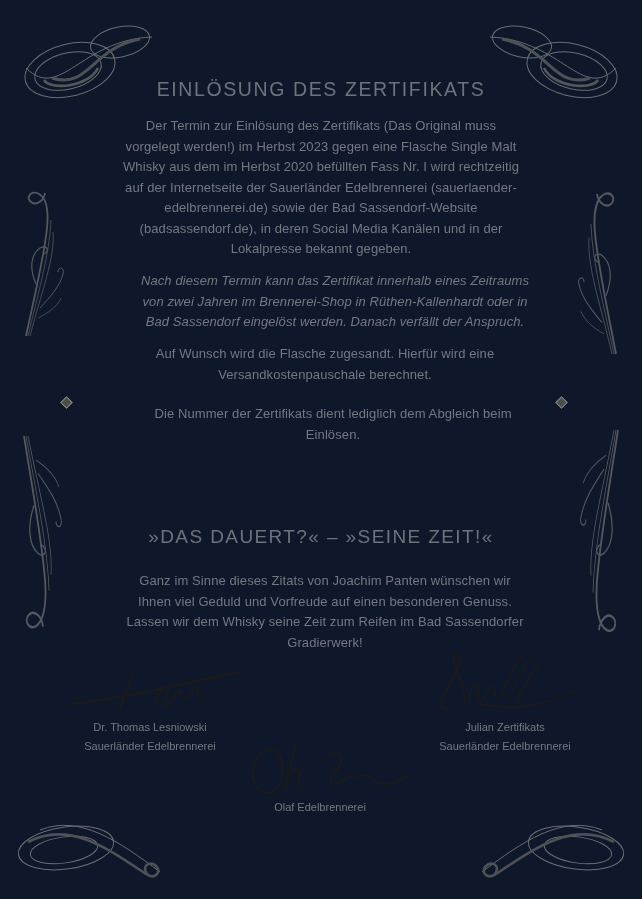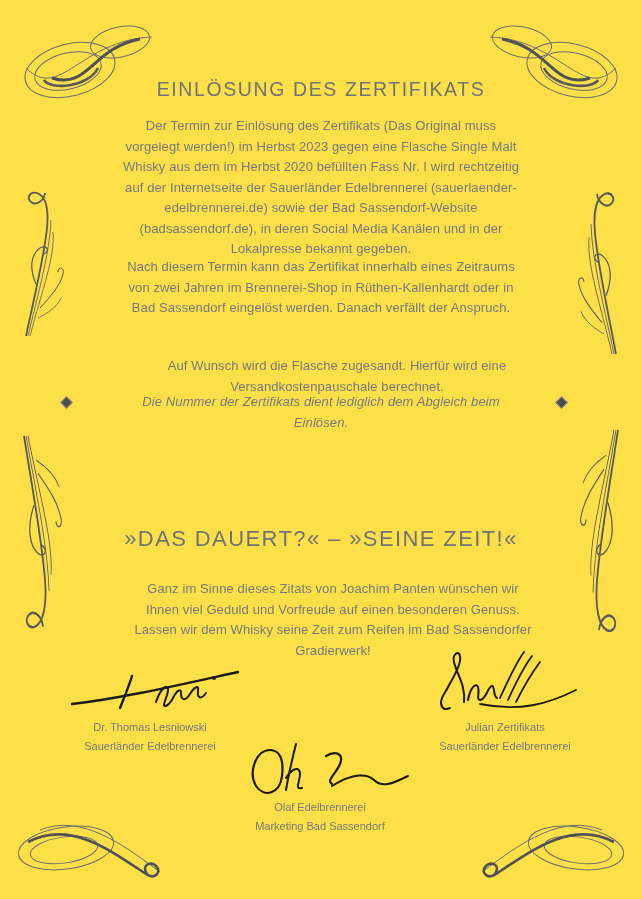--- a/index.html
+++ b/index.html
@@ -1,20 +1,20 @@
 <!DOCTYPE html>
 <html style="--text-color: #747981; --heading-color: #6e737b;"><head>
 <meta charset="utf-8">
 <style>
   html,body{margin:0;padding:0;background:#fff;}
   .page{
     position:relative;
     width:642px;height:899px;
     margin:0 auto;
-    background:#fde047;
+    background:#0f172a;
     font-family:"Liberation Sans", sans-serif;
     color:var(--text-color,#747981);
     overflow:hidden;
   }
   .abs{position:absolute;}
   .title{
     left:0;right:0;top:78px;
     text-align:center;
     font-size:19.5px;
     font-weight:300;
@@ -29,21 +29,21 @@
     line-height:20.5px;
     letter-spacing:.1px;
   }
   .p1{top:116px;}
   .p2{top:257px;}
   .p3{top:340px;}
   .p4{top:392px;}
   .quote-title{
     left:0;right:0;top:526px;
     text-align:center;
-    font-size:22px;
+    font-size:19px;
     font-weight:300;
     letter-spacing:1.4px;
     color:var(--heading-color,#6e737b);
   }
   .quote-para{top:567px;}
   .sig-name{
     text-align:center;
     font-size:11px;
     font-weight:300;
     line-height:19px;
@@ -163,26 +163,26 @@
         <ellipse cx="56" cy="38" rx="34" ry="13" transform="rotate(-8 56 38)" stroke-width="1"></ellipse>
         <path d="M32 18 C 72 2 112 30 152 60" stroke-width="1"></path>
         <path d="M20 30 C 62 8 102 38 138 62 C 147 68 154 60 148 54 C 142 48 132 54 140 63" stroke-width="2.6" stroke="#4e5256"></path>
       </g>
     </svg>
   </div>
 
   <h1 class="abs title" style="margin:0;">EINLÖSUNG DES ZERTIFIKATS</h1>
 
   <p class="abs para p1" style="margin:0;">Der Termin zur Einlösung des Zertifikats (Das Original muss vorgelegt werden!) im Herbst 2023 gegen eine Flasche Single Malt Whisky aus dem im Herbst 2020 befüllten Fass Nr. I wird rechtzeitig auf der Internetseite der Sauerländer Edelbrennerei (sauerlaender-edelbrennerei.de) sowie der Bad Sassendorf-Website (badsassendorf.de), in deren Social Media Kanälen und in der Lokalpresse bekannt gegeben.</p>
-  <p class="abs para p2" style="margin:0;">Nach diesem Termin kann das Zertifikat innerhalb eines Zeitraums von zwei Jahren im Brennerei-Shop in Rüthen-Kallenhardt oder in Bad Sassendorf eingelöst werden. Danach verfällt der Anspruch.</p>
-  <p class="abs para p3" style="margin:16px;">Auf Wunsch wird die Flasche zugesandt. Hierfür wird eine Versandkostenpauschale berechnet.</p>
-  <p class="abs para p4" style="margin:0;font-style:italic;">Die Nummer der Zertifikats dient lediglich dem Abgleich beim Einlösen.</p>
+  <p class="abs para p2" style="margin:14px;font-style:italic;">Nach diesem Termin kann das Zertifikat innerhalb eines Zeitraums von zwei Jahren im Brennerei-Shop in Rüthen-Kallenhardt oder in Bad Sassendorf eingelöst werden. Danach verfällt der Anspruch.</p>
+  <p class="abs para p3" style="margin:4px;">Auf Wunsch wird die Flasche zugesandt. Hierfür wird eine Versandkostenpauschale berechnet.</p>
+  <p class="abs para p4" style="margin:12px;">Die Nummer der Zertifikats dient lediglich dem Abgleich beim Einlösen.</p>
 
   <h2 class="abs quote-title" style="margin:0;">»DAS DAUERT?« – »SEINE ZEIT!«</h2>
-  <p class="abs para quote-para" style="margin:12px;">Ganz im Sinne dieses Zitats von Joachim Panten wünschen wir Ihnen viel Geduld und Vorfreude auf einen besonderen Genuss. Lassen wir dem Whisky seine Zeit zum Reifen im Bad Sassendorfer Gradierwerk!</p>
+  <p class="abs para quote-para" style="margin:4px;">Ganz im Sinne dieses Zitats von Joachim Panten wünschen wir Ihnen viel Geduld und Vorfreude auf einen besonderen Genuss. Lassen wir dem Whisky seine Zeit zum Reifen im Bad Sassendorfer Gradierwerk!</p>
 
   <div class="abs" style="left:70px;top:662px;">
     <svg width="172" height="52" viewBox="0 0 172 52">
       <g fill="none" stroke="#1a1a1a" stroke-linecap="round">
         <path d="M2 42 C 48 37 104 24 168 10" stroke-width="2.4"></path>
         <path d="M62 14 C 59 24 54 36 50 46" stroke-width="2.4"></path>
         <path d="M86 40 C 90 28 96 22 98 26 C 99 30 95 38 94 42 C 93 46 99 44 103 36 C 107 28 111 26 111 31 C 111 38 115 40 120 32 C 125 24 129 23 128 29 C 127 36 131 38 136 31" stroke-width="2"></path>
         <circle cx="144" cy="16" r="2" fill="#1a1a1a" stroke="none"></circle>
       </g>
     </svg>
@@ -215,16 +215,15 @@
         <path d="M30 12 C 16 12 8 34 16 48 C 24 60 40 56 42 38 C 44 22 40 12 30 12" stroke-width="2.2"></path>
         <path d="M56 6 C 52 22 48 40 46 52" stroke-width="2"></path>
         <path d="M46 40 C 52 30 60 28 60 36 C 60 44 54 52 62 50" stroke-width="2"></path>
         <path d="M86 18 C 96 12 104 16 100 26 C 96 36 86 42 92 46" stroke-width="2.2"></path>
         <path d="M92 48 C 114 34 128 36 134 42 C 142 50 152 46 168 38" stroke-width="2"></path>
       </g>
     </svg>
   </div>
   <div class="abs sig-name sig-center-names">
     <div>Olaf Edelbrennerei</div>
-    <div>Marketing Bad Sassendorf</div>
   </div>
 
 </div>
 
 </body></html>

